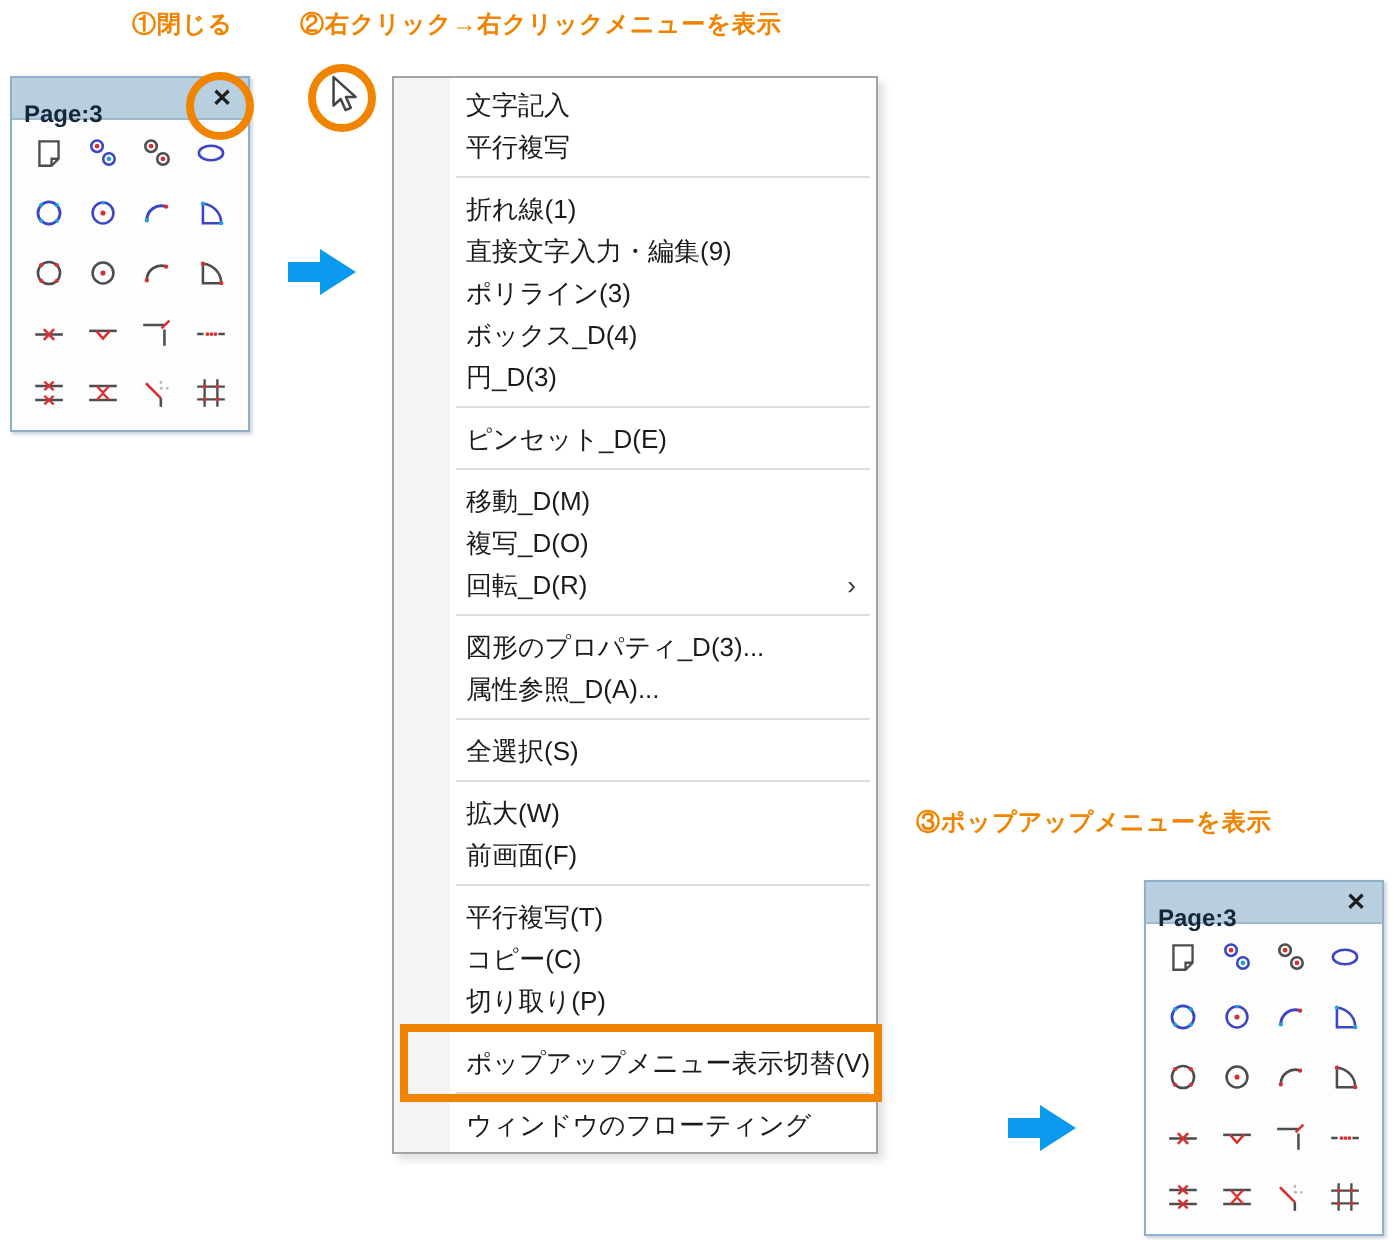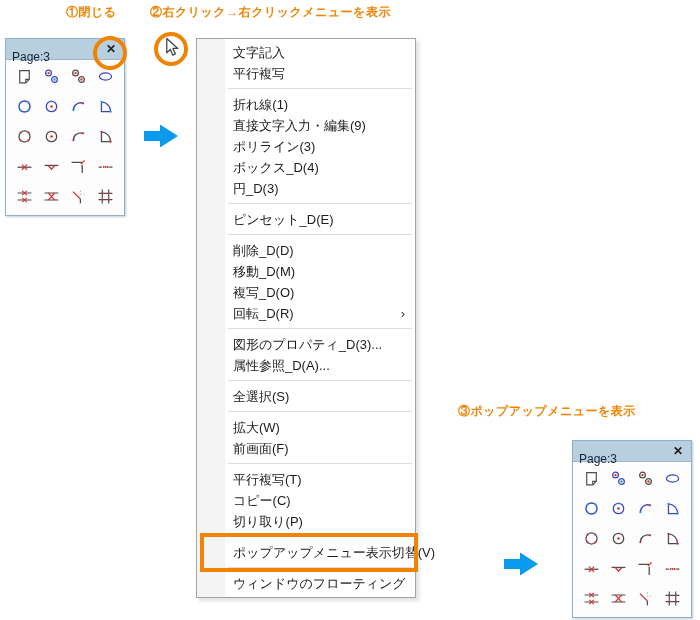--- a/index.html
+++ b/index.html
@@ -21,32 +21,32 @@
   .palette{
     position:absolute;width:120px;height:178px;background:#fdfdfe;
     border:1px solid #8FB0CA;box-shadow:1px 1px 2px rgba(120,140,160,.45);
     box-sizing:border-box;
   }
   .palette-titlebar{
     height:21px;background:var(--titlebar);
     border-bottom:1px solid #9DB9CF;
     display:flex;align-items:center;padding:0 6px;box-sizing:border-box;
   }
-  .palette-title{font-size:12px;font-weight:normal;color:#14273A;flex:1;margin-top:16px;}
+  .palette-title{font-size:12px;font-weight:bold;color:#14273A;flex:1;margin-top:16px;}
   .palette-close{font-size:12px;font-weight:bold;color:#1d1d1d;padding:0 2px;line-height:1;}
   .icon-grid{
     display:grid;grid-template-columns:repeat(4,1fr);
     justify-items:center;align-items:center;
     padding:8px 5px 4px 5px;row-gap:13px;
   }
   .tool{width:17px;height:17px;display:flex;}
   .tool svg{display:block;}
   
   .menu{
-    position:absolute;left:196px;top:38px;width:220px;
+    position:absolute;left:196px;top:38px;width:243px;
     background:#ffffff;border:1px solid #A3A3A3;
     box-shadow:3px 3px 4px rgba(0,0,0,.12);box-sizing:border-box;
   }
   .menu-gutter{position:absolute;left:0;top:0;bottom:0;width:28px;background:#F4F4F4;}
   .menu-items{position:relative;padding:3px 0;}
   .menu-item{
     position:relative;height:21px;line-height:21px;padding-left:36px;
     font-size:13px;color:#1B1B1B;white-space:nowrap;
   }
   .menu-sep{height:1px;background:#DCDCDC;margin:4px 3px 5px 31px;}
@@ -243,21 +243,20 @@
         <div class="menu-item"><span>平行複写</span></div>
         <div class="menu-sep"></div>
         <div class="menu-item"><span>折れ線(1)</span></div>
         <div class="menu-item"><span>直接文字入力・編集(9)</span></div>
         <div class="menu-item"><span>ポリライン(3)</span></div>
         <div class="menu-item"><span>ボックス_D(4)</span></div>
         <div class="menu-item"><span>円_D(3)</span></div>
         <div class="menu-sep"></div>
         <div class="menu-item"><span>ピンセット_D(E)</span></div>
         <div class="menu-sep"></div>
-        <div class="menu-item"><span>削除_D(D)</span></div>
         <div class="menu-item"><span>移動_D(M)</span></div>
         <div class="menu-item"><span>複写_D(O)</span></div>
         <div class="menu-item"><span>回転_D(R)</span><span class="submenu-arrow">›</span></div>
         <div class="menu-sep"></div>
         <div class="menu-item"><span>図形のプロパティ_D(3)...</span></div>
         <div class="menu-item"><span>属性参照_D(A)...</span></div>
         <div class="menu-sep"></div>
         <div class="menu-item"><span>全選択(S)</span></div>
         <div class="menu-sep"></div>
         <div class="menu-item"><span>拡大(W)</span></div>

